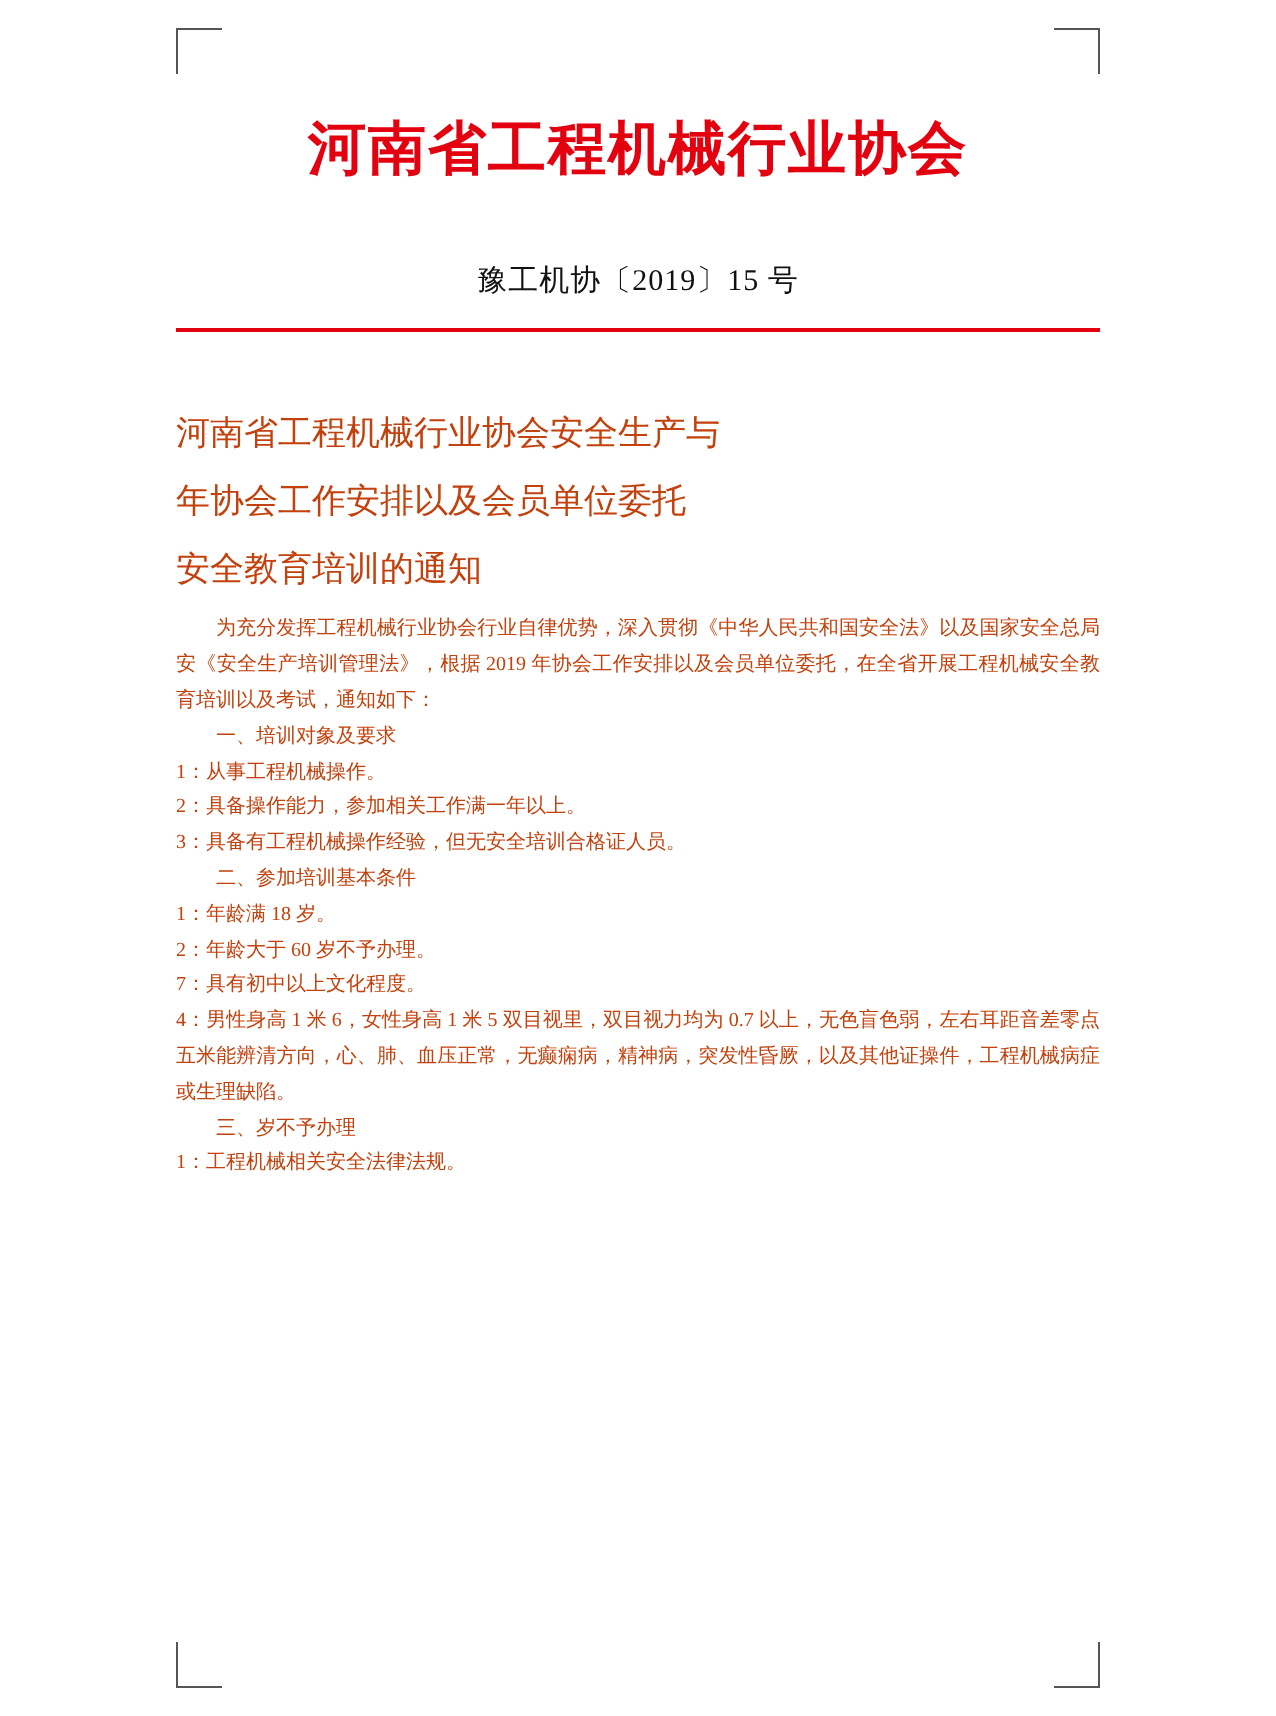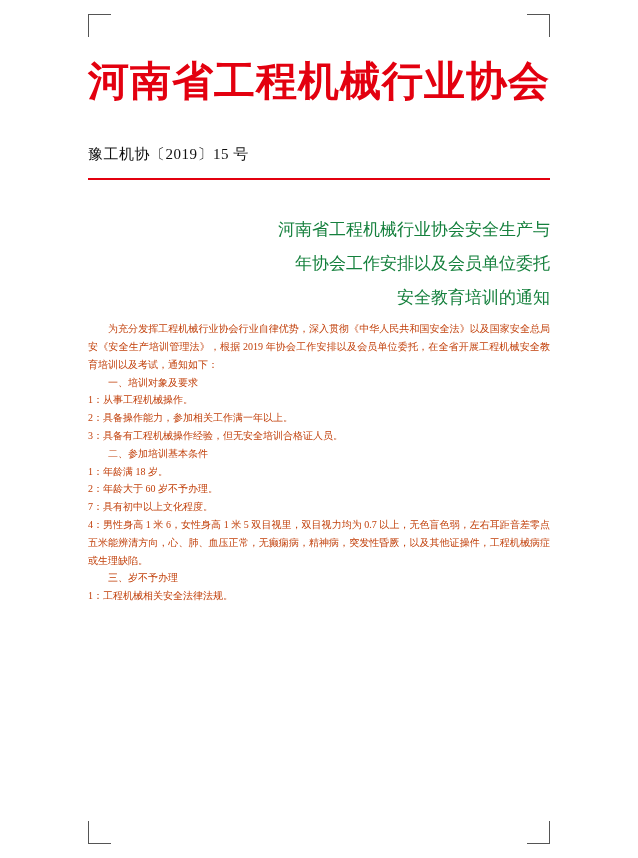--- a/index.html
+++ b/index.html
@@ -33,46 +33,46 @@
     position: absolute;
     left: 88px;
     right: 88px;
     top: 40px;
   }
   .doc-title {
     text-align: center;
     color: #e3000f;
     font-family: "DejaVu Serif", "Liberation Serif", serif;
     font-weight: bold;
-    font-size: 41px;
+    font-size: 29px;
     letter-spacing: 1px;
     line-height: 1.15;
     margin-top: 18px;
     white-space: nowrap;
   }
   .doc-number {
-    text-align: left;
+    text-align: center;
     font-size: 15px;
     color: #111;
     margin-top: 40px;
     letter-spacing: 0.5px;
   }
   .red-rule {
     margin-top: 14px;
     height: 2px;
     background: #e3000f;
     width: 100%;
   }
   .subject {
     margin-top: 34px;
-    text-align: right;
+    text-align: left;
     font-size: 17px;
-    color: #15803d;
+    color: #c2410c;
     line-height: 2.0;
-    font-family: Liberation Mono, monospace;
+    font-family: Liberation Sans, sans-serif;
   }
   .subject div { white-space: nowrap; }
   .body-text {
     margin-top: 4px;
     font-size: 10px;
     line-height: 1.78;
     color: #c2410c;
     text-align: justify;
     text-justify: inter-ideograph;
   }

